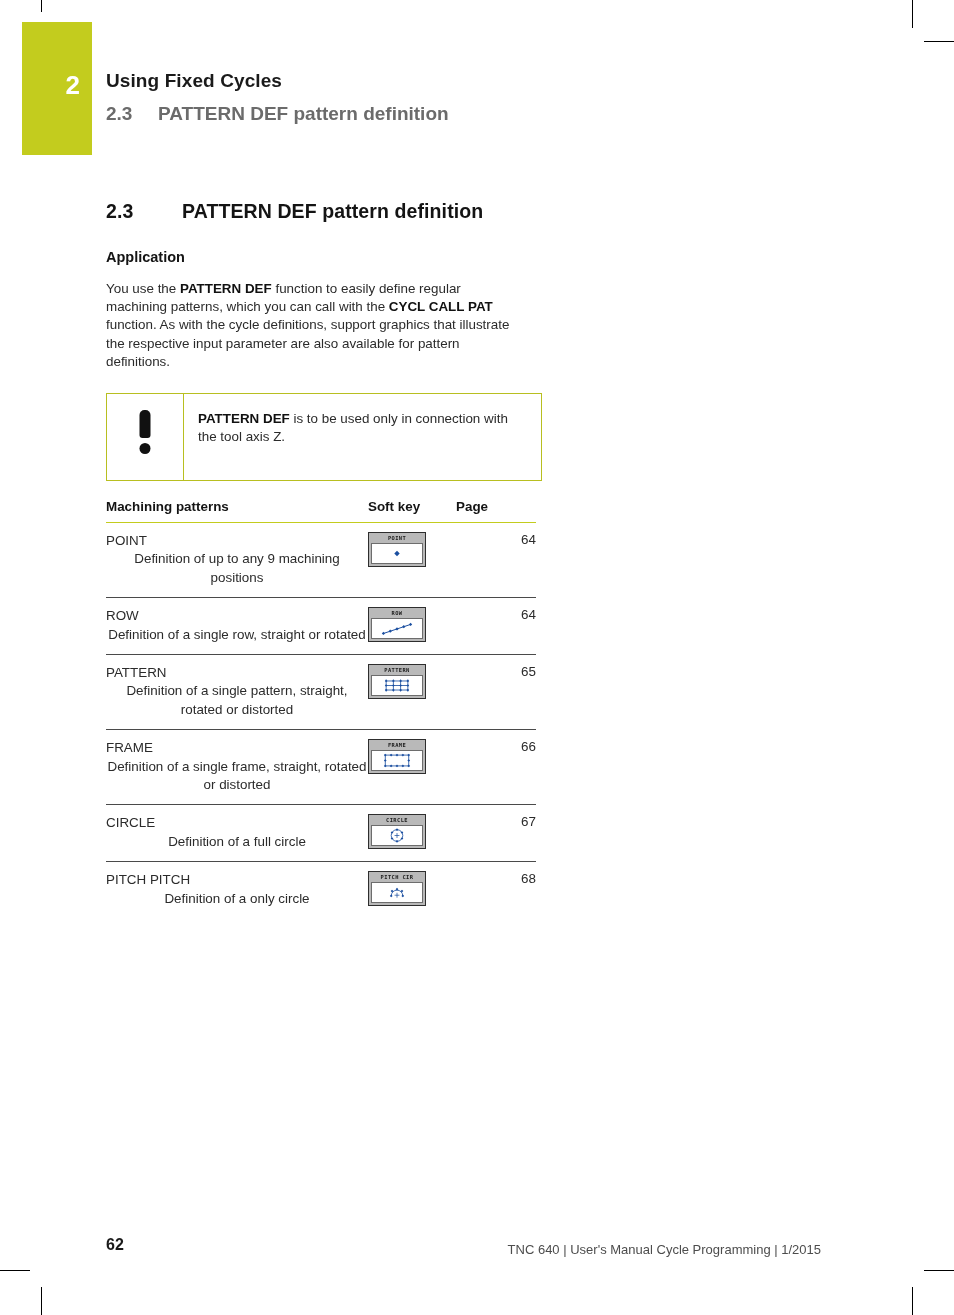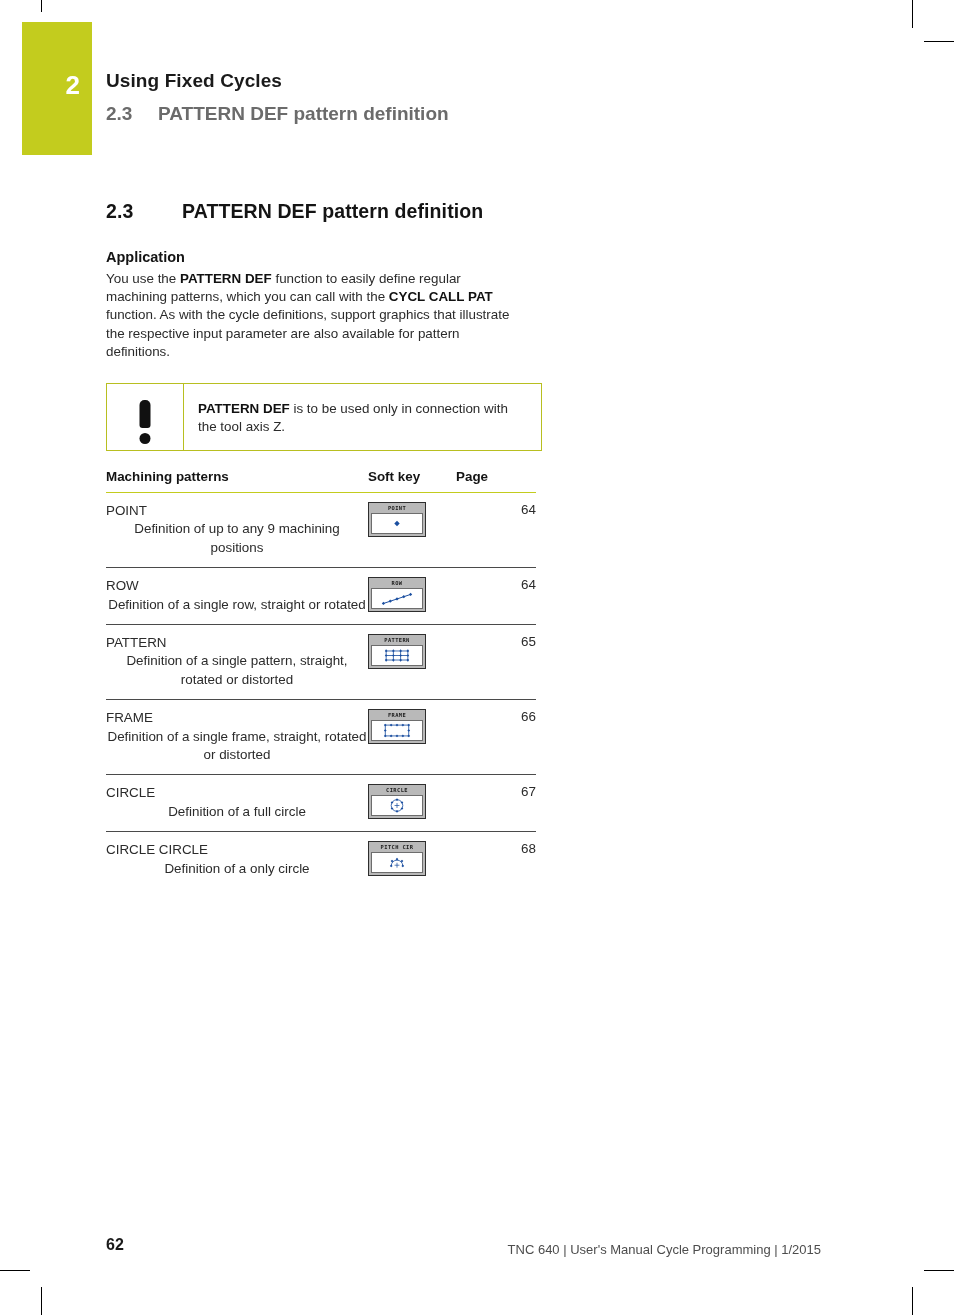--- a/index.html
+++ b/index.html
@@ -82,37 +82,37 @@
     color: #141414;
     margin: 0 0 26px 0;
     letter-spacing: 0.1px;
   }
   .sec-heading-num { width: 76px; flex: none; }
 
   .sub-heading {
     font-size: 14.5px;
     font-weight: bold;
     color: #141414;
-    margin: 0 0 5px 0;
+    margin: 0 0 15px 0;
   }
 
   .body-para {
     font-size: 13.4px;
     line-height: 18.2px;
     color: #2b2b2b;
     margin: 0;
     width: 418px;
   }
   .body-para b { font-weight: bold; color: #111; }
 
   
   .note-box {
     margin-top: 22px;
     width: 436px;
-    height: 68px;
+    height: 88px;
     border: 1.3px solid #b8bf20;
     box-sizing: border-box;
     display: flex;
     background: #ffffff;
   }
   .note-icon-cell {
     width: 76px;
     flex: none;
     border-right: 1.3px solid #b8bf20;
     position: relative;
@@ -447,21 +447,21 @@
                 </g>
               </svg>
             </div>
           </div>
         </td>
         <td class="cell-page">67</td>
       </tr>
 
       <tr>
         <td>
-          <div class="cell-title">CIRCLE CIRCLE</div>
+          <div class="cell-title">PITCH PITCH</div>
           <div class="cell-desc">Definition of a only circle</div>
         </td>
         <td>
           <div class="softkey">
             <div class="softkey-label">PITCH CIR</div>
             <div class="softkey-face">
               <svg viewBox="0 0 52 21">
                 <path d="M 19.6 14.3 A 6.4 6.4 0 0 1 32.4 14.3" fill="none" stroke="#1b4fa0" stroke-width="0.9"></path>
                 <g stroke="#1b4fa0" stroke-width="0.8">
                   <line x1="23.3" y1="13.5" x2="28.7" y2="13.5"></line>

